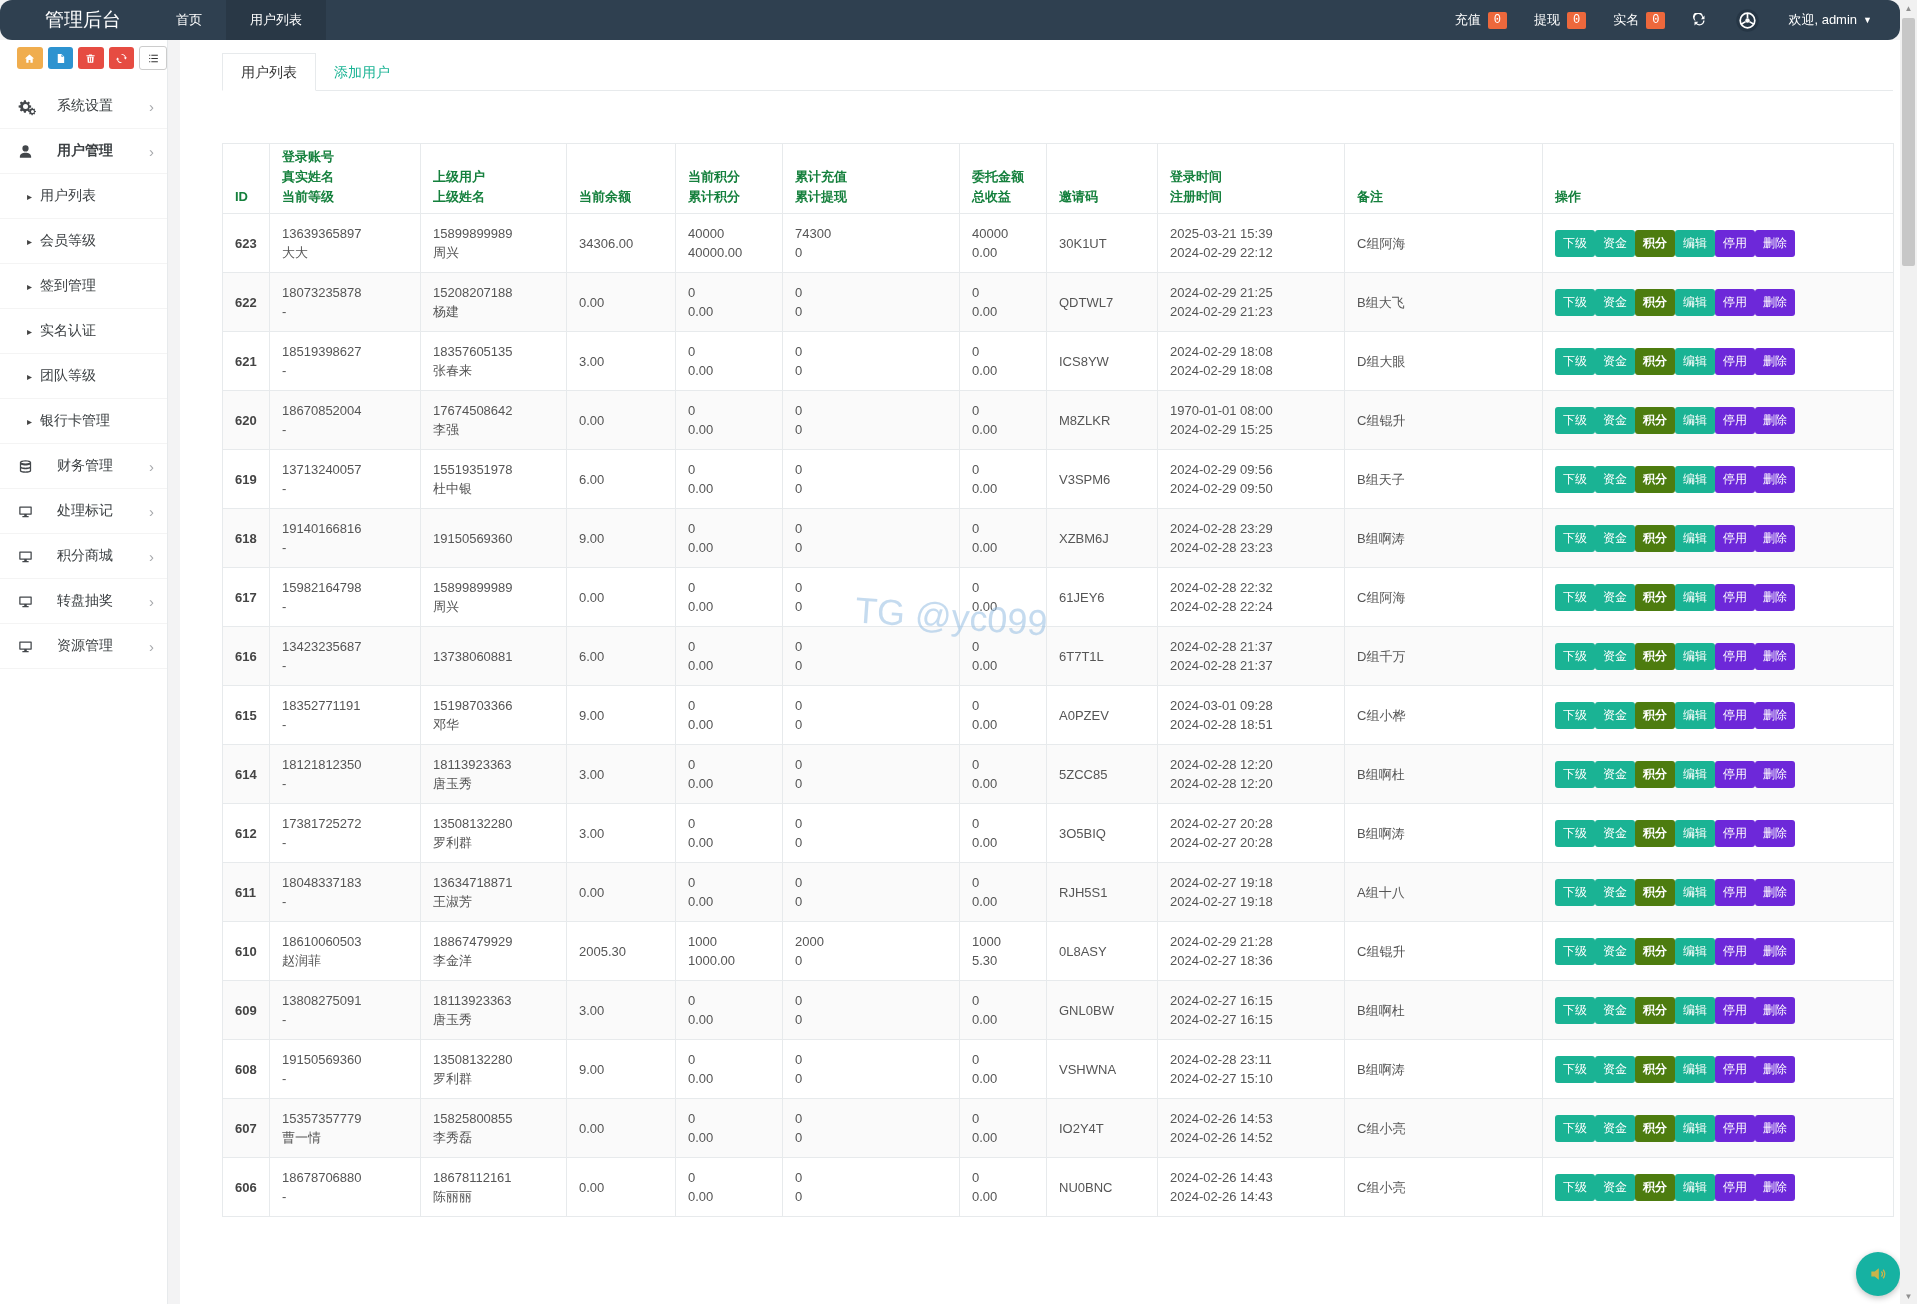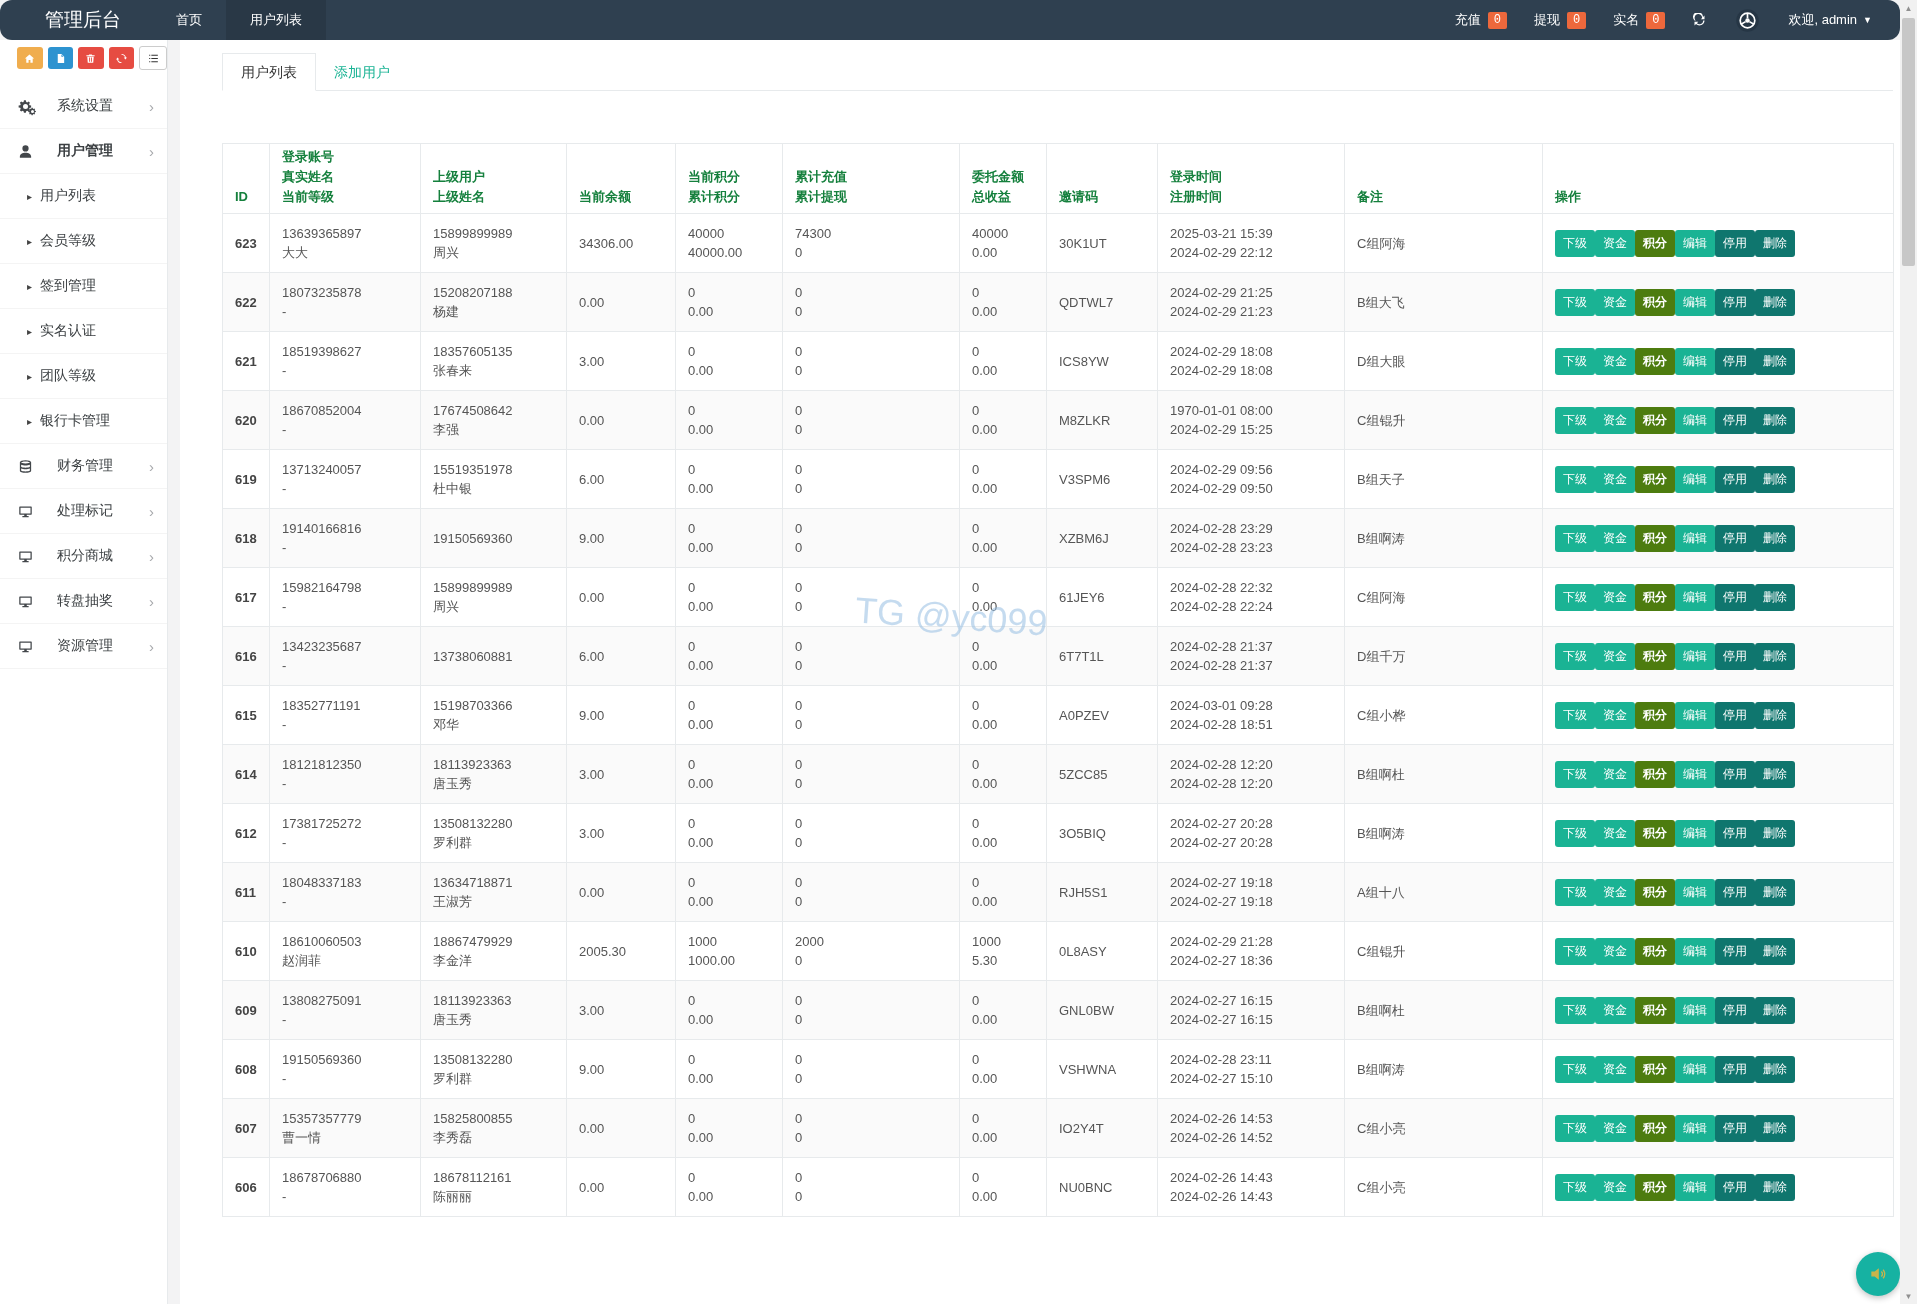--- a/index.html
+++ b/index.html
@@ -77,21 +77,21 @@
   th, td { border:1px solid #e7eaec; text-align:left; padding:3px 12px 6px; overflow:hidden; }
   th { vertical-align:bottom; font-weight:bold; color:#15803d; line-height:20px; background:#fff; }
   td { line-height:19px; vertical-align:middle; padding:10px 12px; }
   .pre { white-space:pre-line; }
   tbody tr:nth-child(even) { background:#fafafa; }
   .c-id { font-weight:bold; color:#444; }
   .ops-wrap { display:flex; }
   .op { color:#fff; font-size:12px; padding:4px 8px; border-radius:3px; cursor:pointer; white-space:nowrap; }
   .op.teal { background:#1ab394; }
   .op.orange { background:#4d7c0f;font-weight:bold; }
-  .op.red { background:#0f766e; }
+  .op.red { background:#6d28d9; }
 
   
   .watermark { position:absolute; left:855px; top:596px; font-size:36px; color:rgba(150,190,225,.55); transform:rotate(4deg); pointer-events:none; z-index:3; white-space:nowrap; }
   .float-btn { position:absolute; left:1856px; top:1252px; width:44px; height:44px; border-radius:50%; background:#16b2a2; display:flex; align-items:center; justify-content:center; box-shadow:0 2px 6px rgba(0,0,0,.25); cursor:pointer; z-index:6; }
   .float-btn svg { width:20px; height:20px; }
 
   .scrollbar { position:absolute; right:0; top:0; bottom:0; width:17px; background:#f1f1f1; z-index:10; }
   .sb-arrow { position:absolute; left:0; width:17px; height:16px; color:#8f8f8f; font-size:8px; display:flex; align-items:center; justify-content:center; cursor:pointer; }
   .sb-up { top:0; } .sb-down { bottom:0; }
   .sb-thumb { position:absolute; left:2px; right:2px; top:18px; height:248px; background:#c7c7c7; border-radius:2px; cursor:pointer; }

